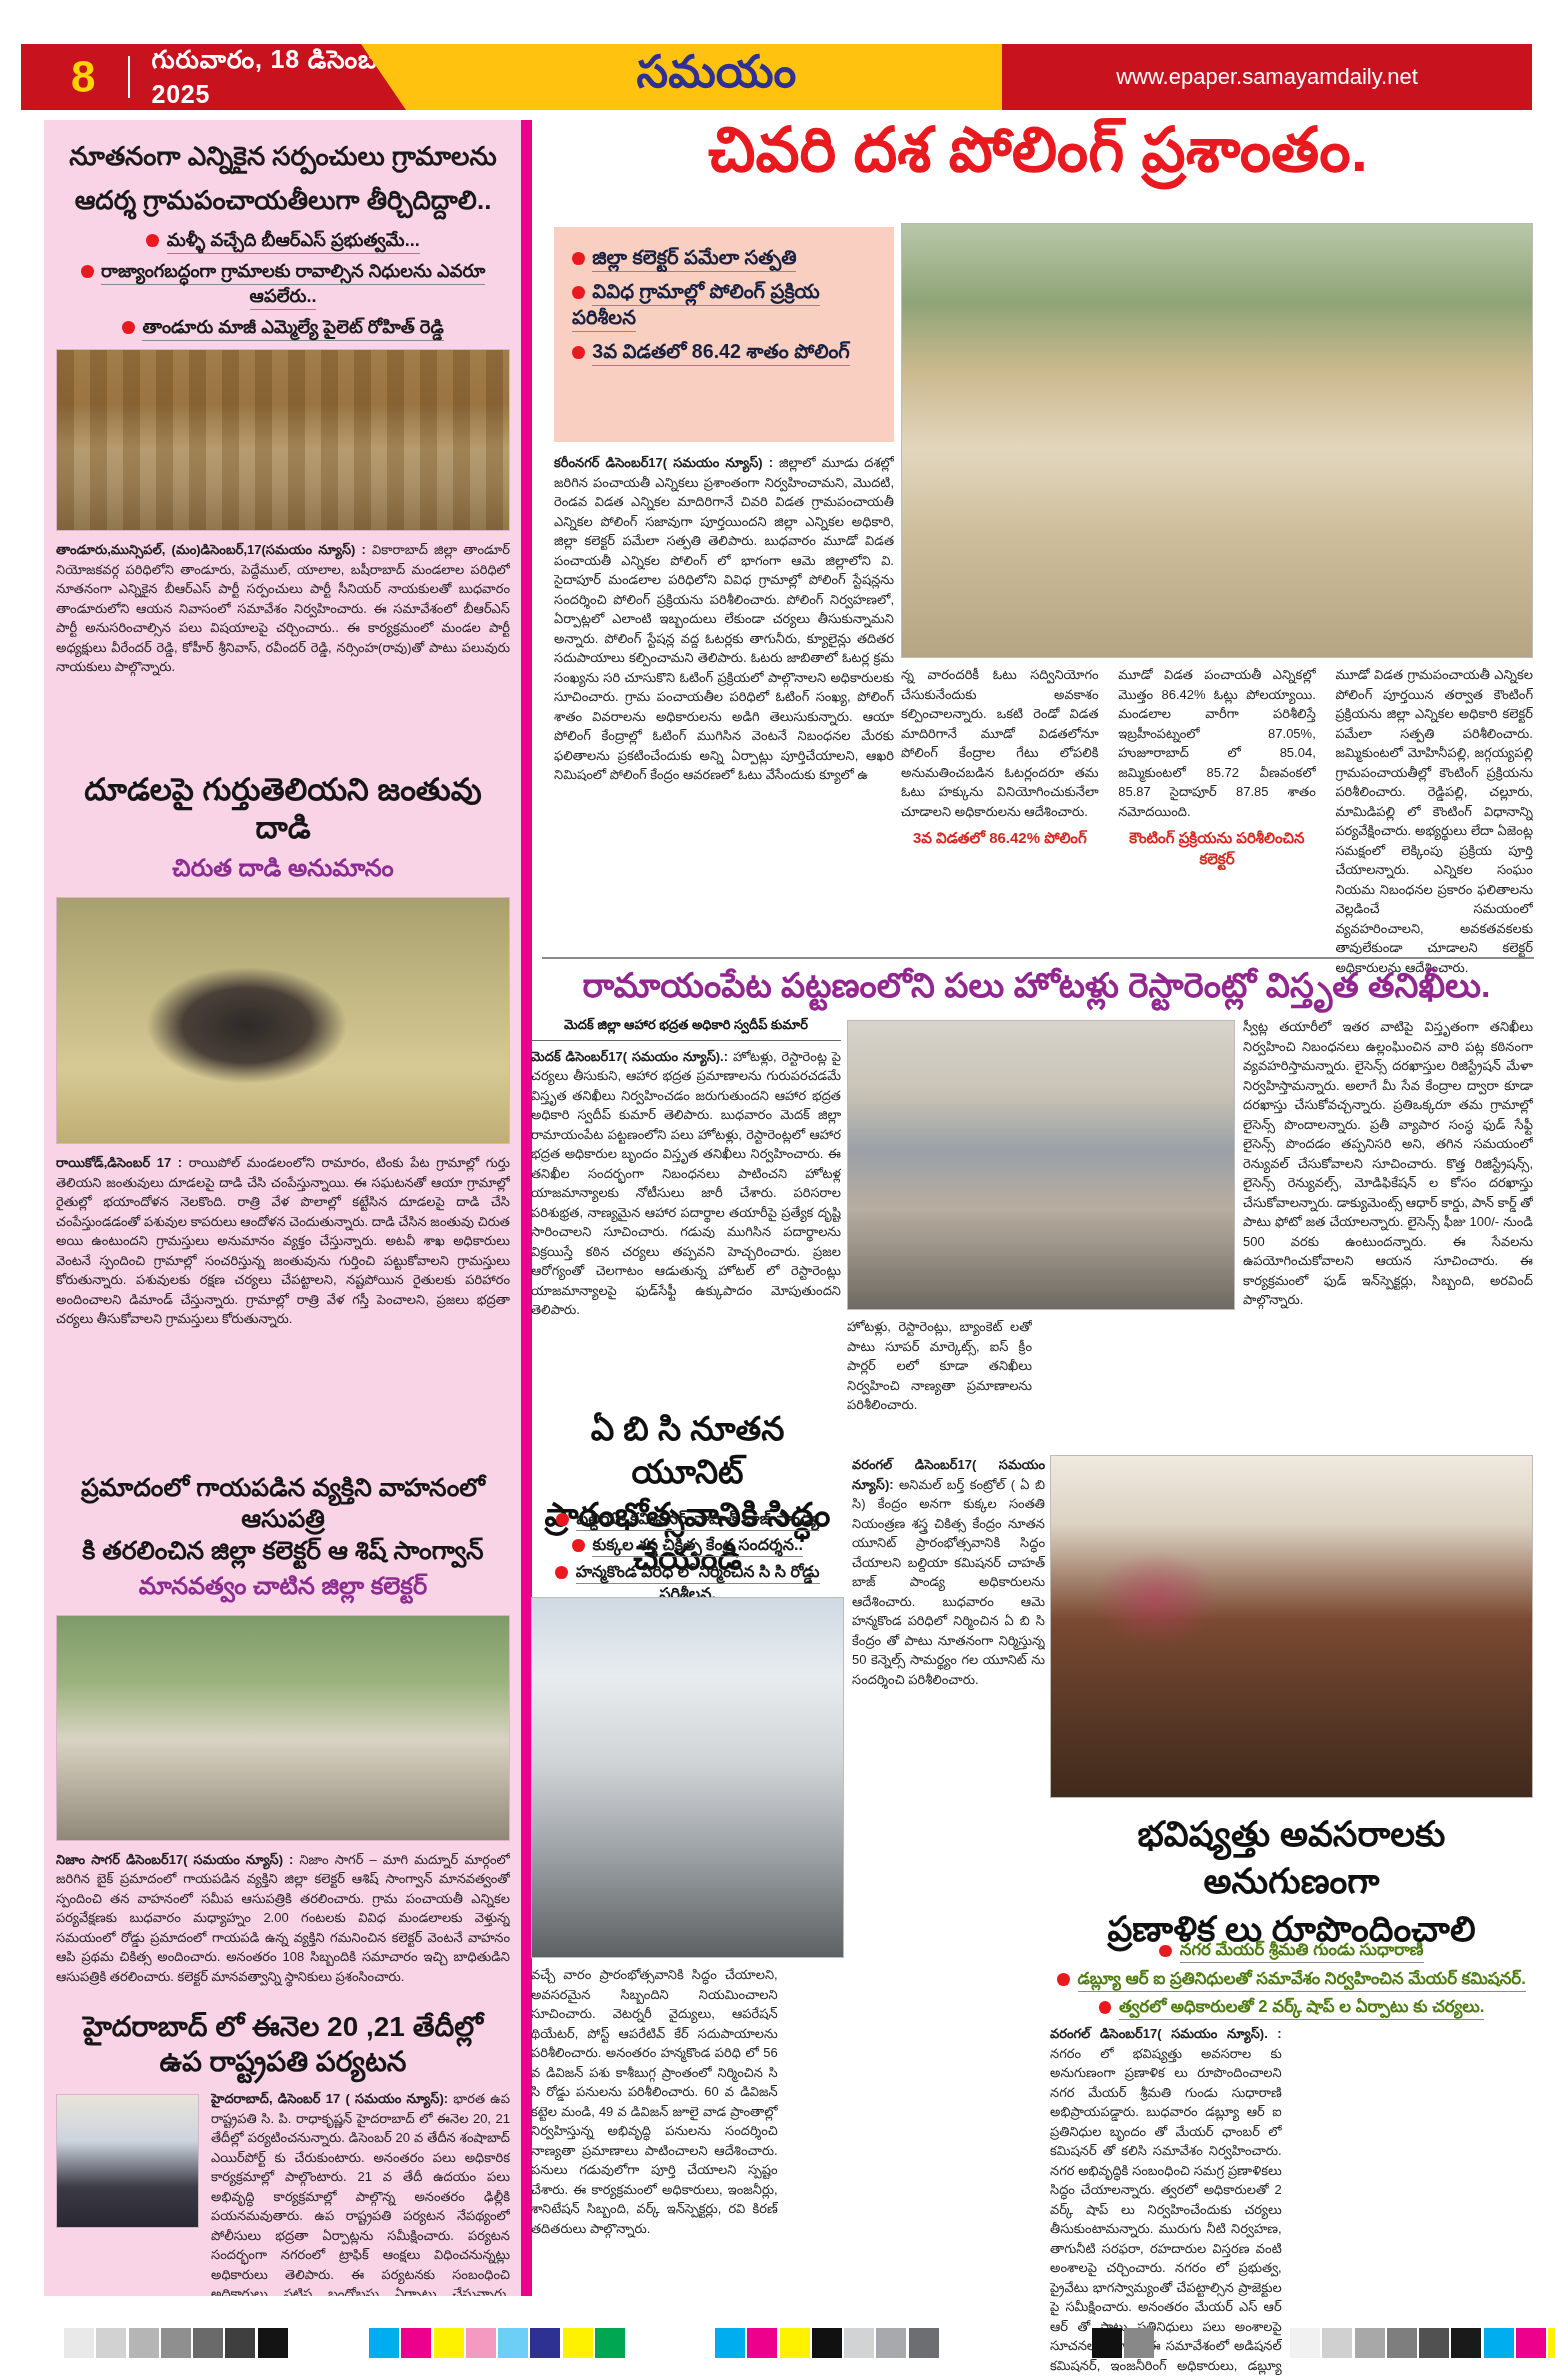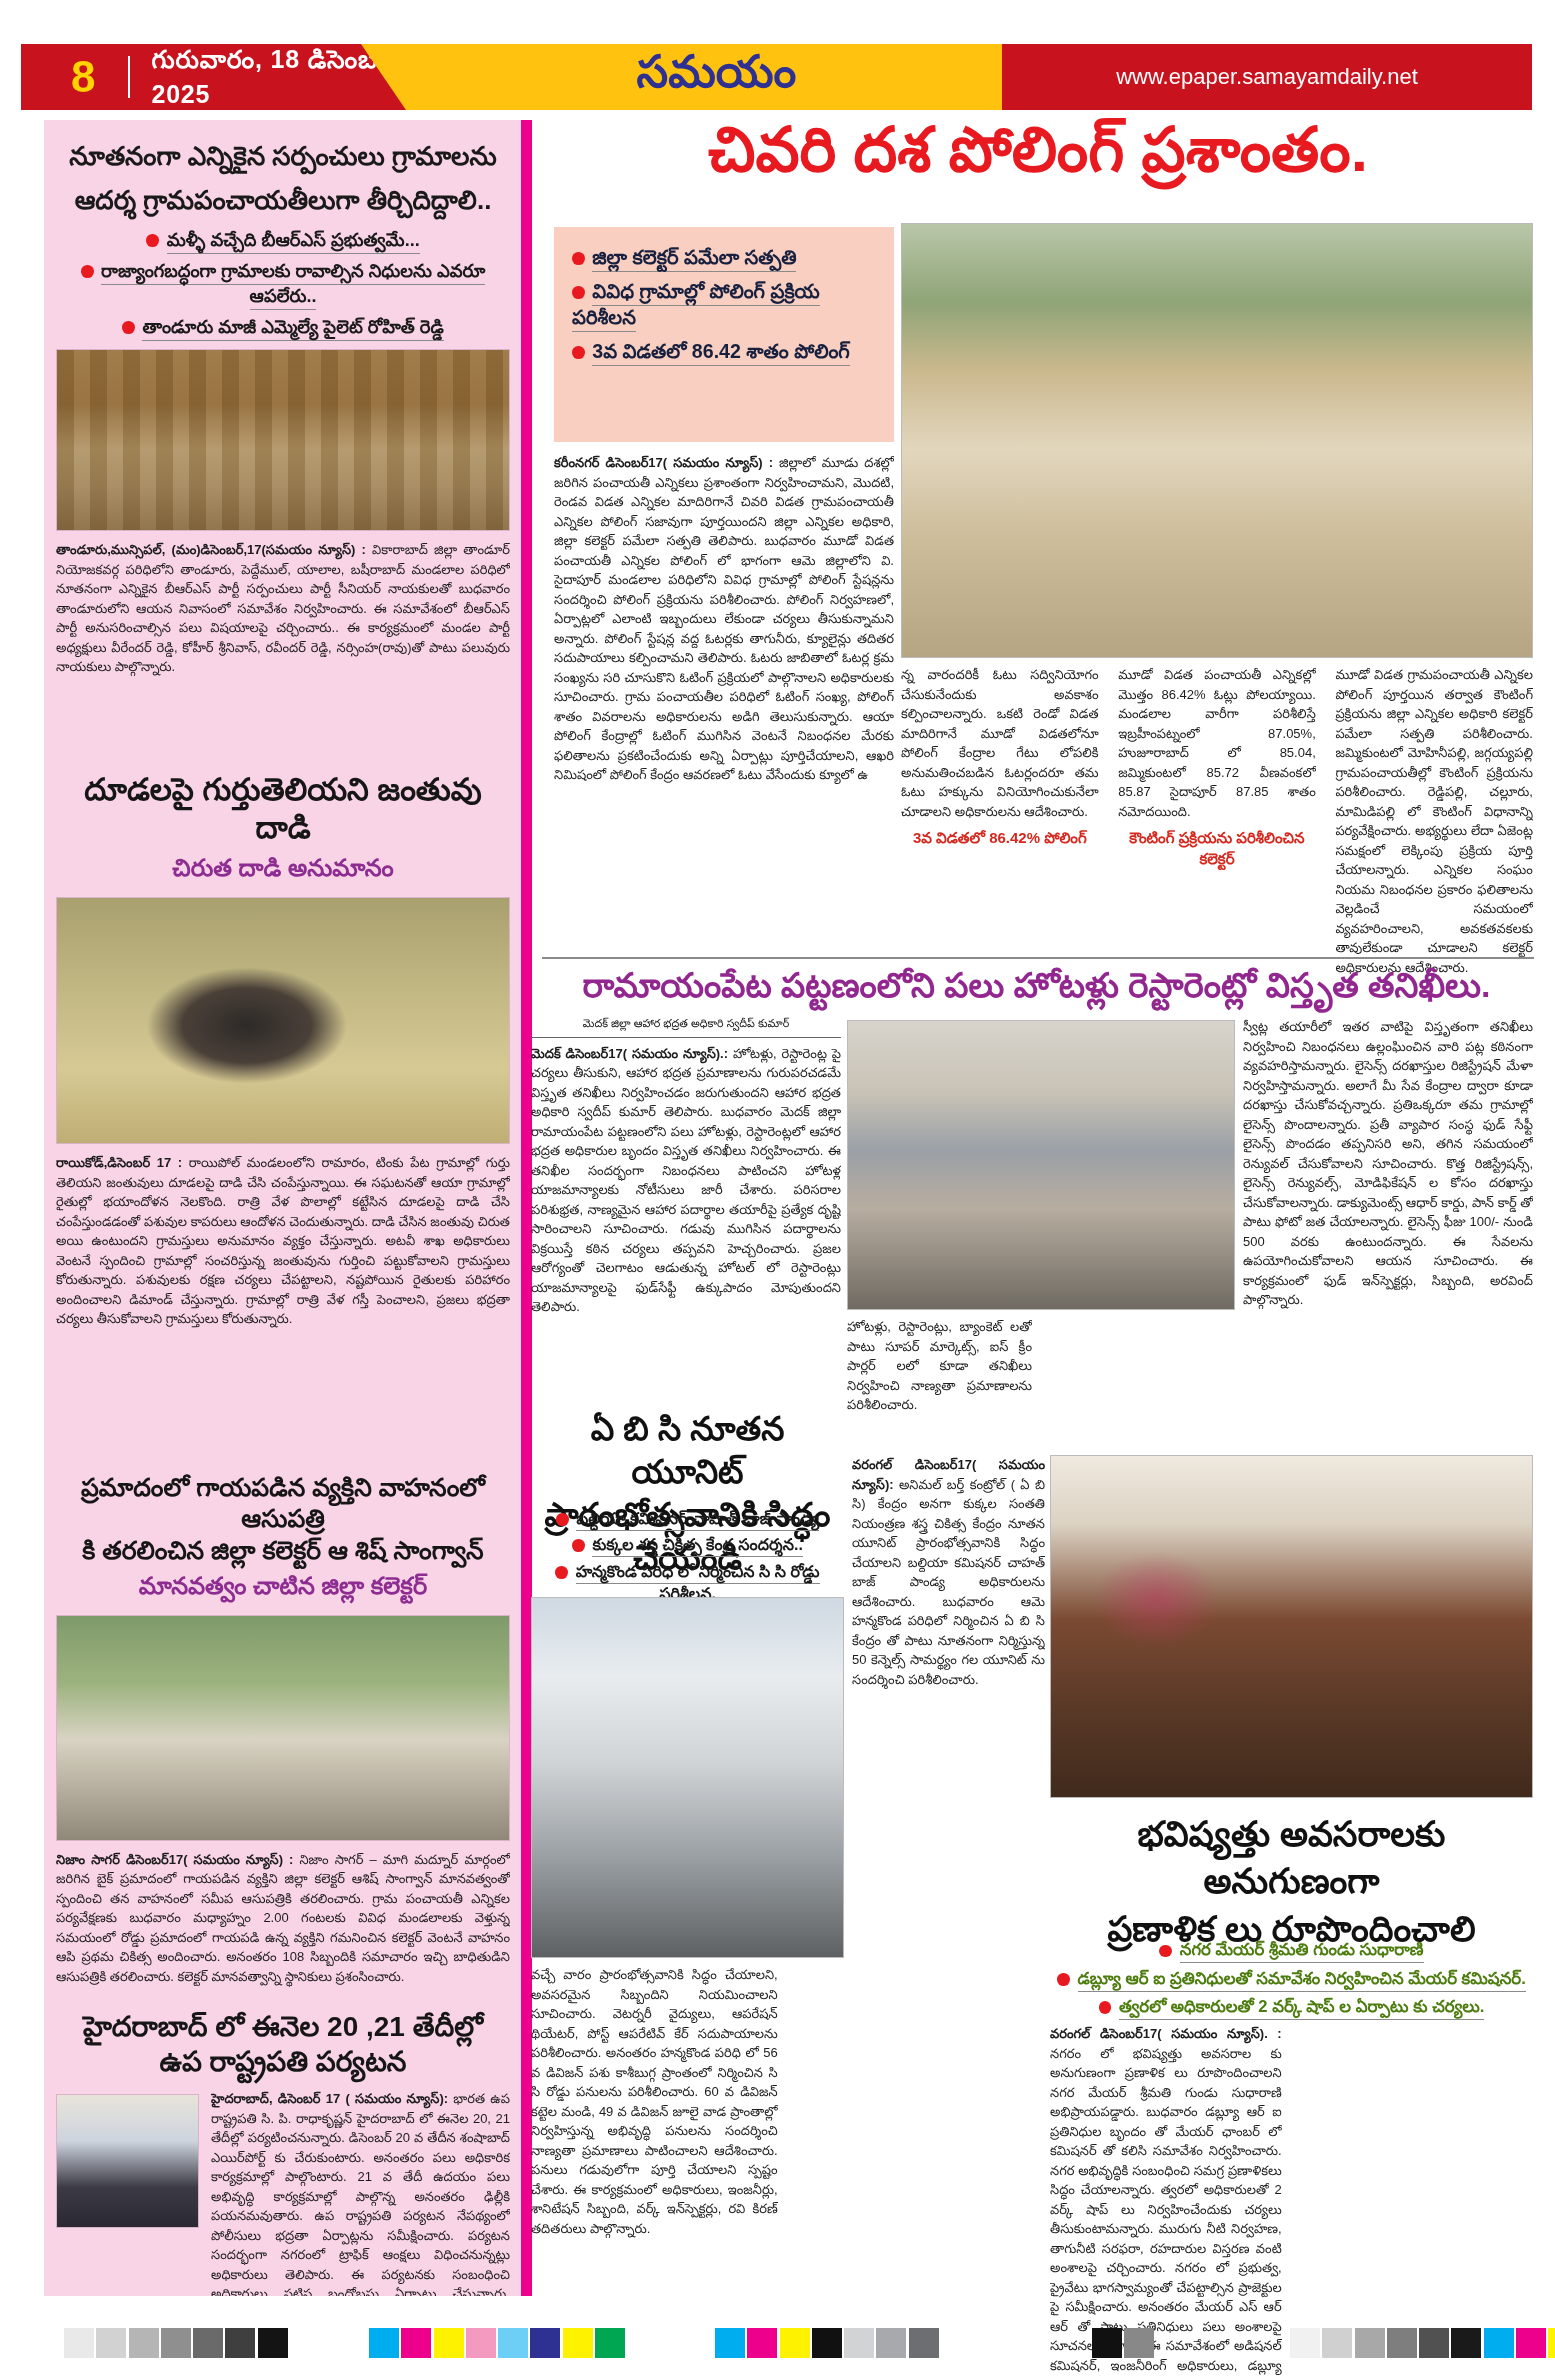--- a/index.html
+++ b/index.html
@@ -58,21 +58,21 @@
                 radial-gradient(ellipse 68px 181px at 78% 60%, rgba(80,90,110,.5), rgba(0,0,0,0) 70%);
                 background-blend-mode:normal,multiply,normal,multiply; }
   .lead-bottom { position:absolute; left:901px; top:665px; width:632px; height:287px; column-count:3; column-gap:19.6px; }
   .red-sub { font-weight:bold; color:#d6281e; font-size:15px; text-align:center; margin:7.5px 0 4.5px 0; }
 
   .h-divider { position:absolute; left:542px; top:957px; width:992px; height:1.5px; background:#8a8a8a; }
 
   
   .hotels-headline { position:absolute; left:540px; top:966px; width:993px; color:#92278f; font-weight:bold;
                      font-size:34px; text-align:center; }
-  .hotels-byline { font-weight:normal; color:#111; font-size:11px; text-align:center; border-bottom:1.1px solid #666; padding-bottom:4.5px; margin-bottom:6px; }
+  .hotels-byline { font-weight:bold; color:#111; font-size:13px; text-align:center; border-bottom:1.1px solid #666; padding-bottom:4.5px; margin-bottom:6px; }
   .hotels-colA { position:absolute; left:531px; top:1017px; width:310px; height:373px; }
   .hotels-photo { position:absolute; left:847px; top:1020px; width:388px; height:290px; border:0.8px solid #bbb;
                   background:linear-gradient(180deg,#d8d4cc 0%,#c8c2b6 25%,#9aa0a6 45%,#b7ada0 65%,#6f6a62 100%),
                   radial-gradient(ellipse 90px 113px at 55% 45%, rgba(250,250,250,.7), rgba(0,0,0,0) 70%); }
   .hotels-cont { position:absolute; left:847px; top:1317px; width:388px; height:84px; column-count:2; column-gap:18px; }
   .hotels-colC { position:absolute; left:1243px; top:1017px; width:290px; height:430px; }
 
   
   .abc-headline { position:absolute; left:531px; top:1408px; width:313px; color:#111; font-weight:bold; font-size:33px;
                   text-align:center; line-height:1.3; }

